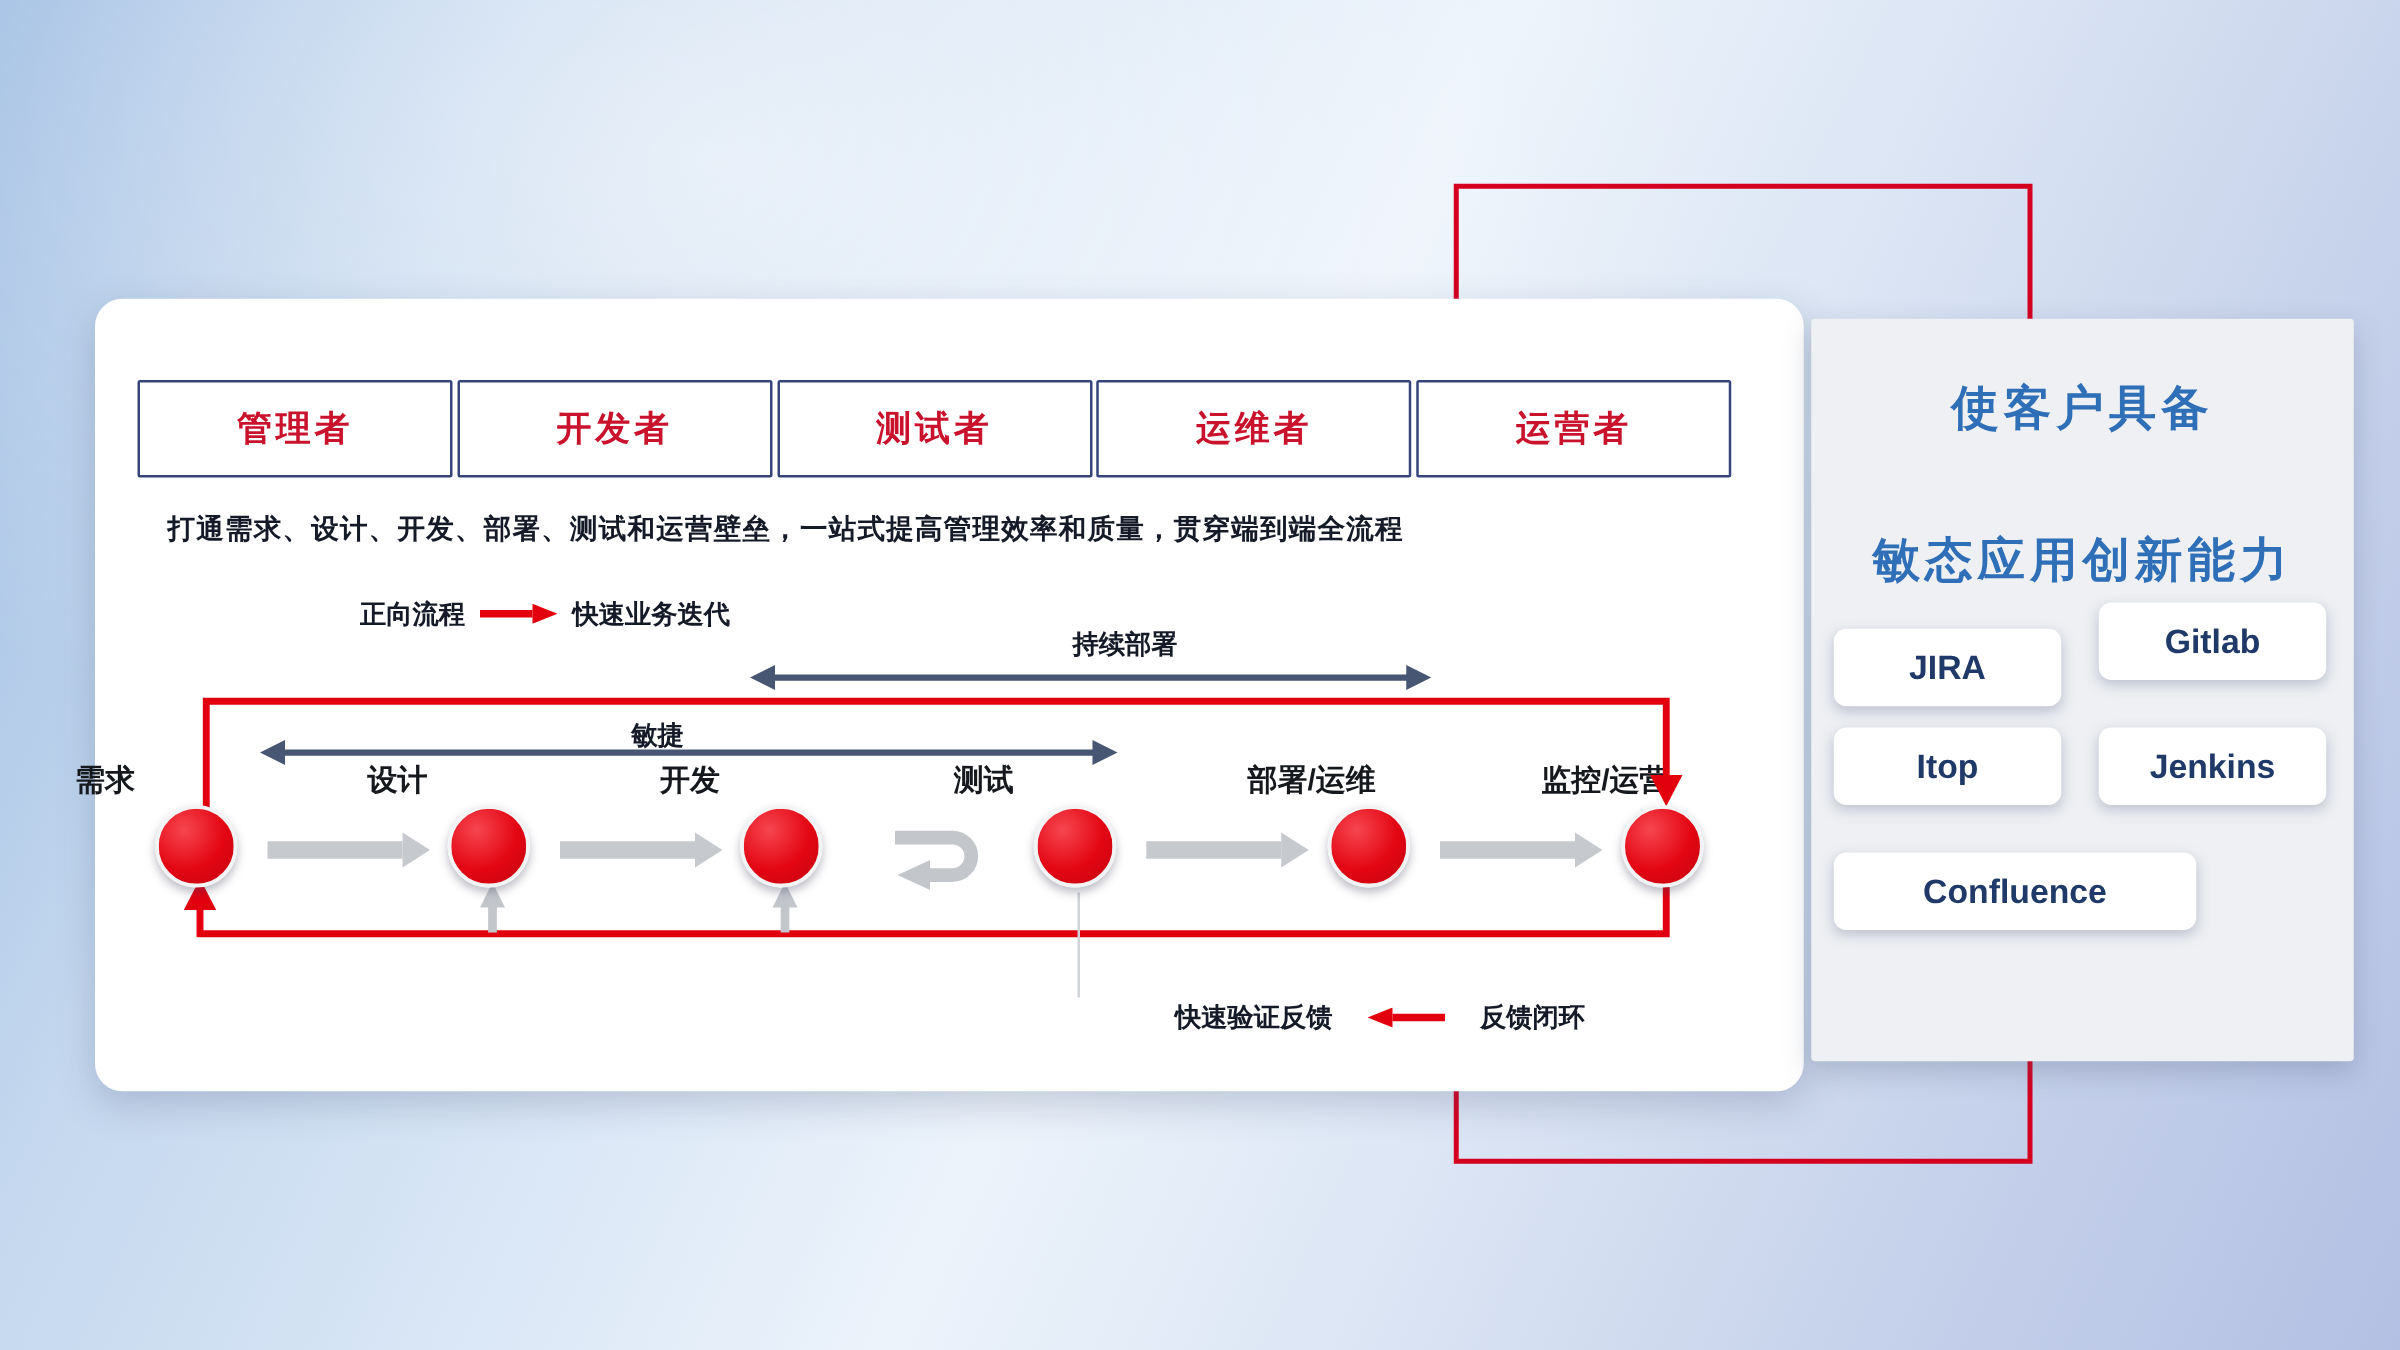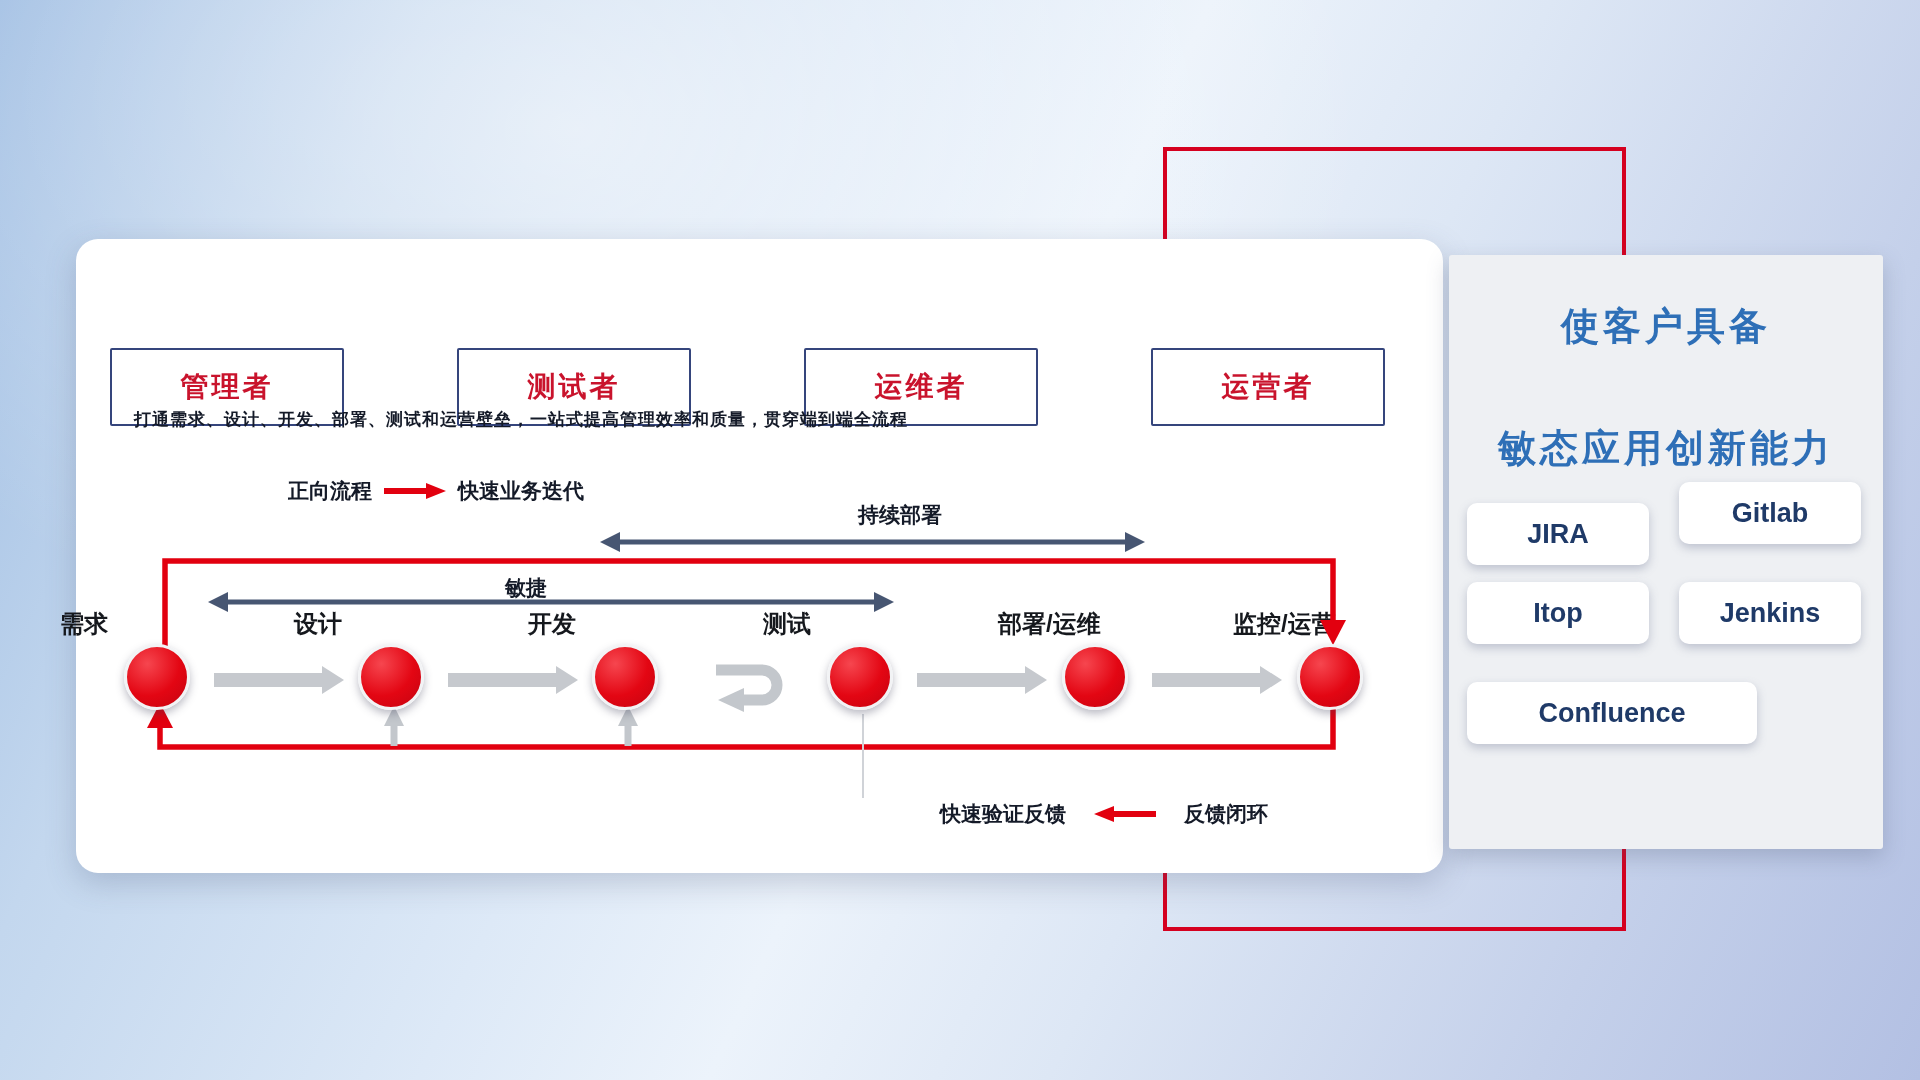--- a/index.html
+++ b/index.html
@@ -28,28 +28,28 @@
     box-shadow:0 10px 30px rgba(70,85,120,.25);
     z-index:2;
   }
 
   
   .roles {
     position:absolute; left:110px; top:304px; width:1275px;
     display:flex; justify-content:space-between; z-index:3;
   }
   .role-box {
-    width:234px; height:78px; border:2px solid #35457c; border-radius:2px;
+    width:252px; height:78px; border:2px solid #35457c; border-radius:2px;
     background:#fff; display:flex; align-items:center; justify-content:center;
-    font-size:28px; font-weight:700; color:#c9132c; letter-spacing:3px;margin-top:44px;
+    font-size:28px; font-weight:700; color:#c9132c; letter-spacing:3px;
   }
 
   .subtitle {
     position:absolute; left:134px; top:408px; z-index:3;
-    font-size:17px; font-weight:700; color:#141a28; letter-spacing:1px;
+    font-size:22px; font-weight:700; color:#141a28; letter-spacing:1px;
   }
 
   .legend-forward {
     position:absolute; left:288px; top:477px; z-index:3;
     display:flex; align-items:center; gap:12px;
     font-size:21px; font-weight:700; color:#141a28;
   }
 
   .cd-label {
     position:absolute; left:772px; top:501px; width:170px; text-align:right;
@@ -114,20 +114,21 @@
 <body>
 
 <div id="stage">
 
   <div class="red-frame"></div>
 
   <div class="panel"></div>
 
   <div class="roles">
     <div class="role-box">管理者</div>
+    <div class="role-box">开发者</div>
     <div class="role-box">测试者</div>
     <div class="role-box">运维者</div>
     <div class="role-box">运营者</div>
   </div>
 
   <div class="subtitle">打通需求、设计、开发、部署、测试和运营壁垒，一站式提高管理效率和质量，贯穿端到端全流程</div>
 
   <div class="legend-forward">
     <span>正向流程</span>
     <svg width="62" height="16">

